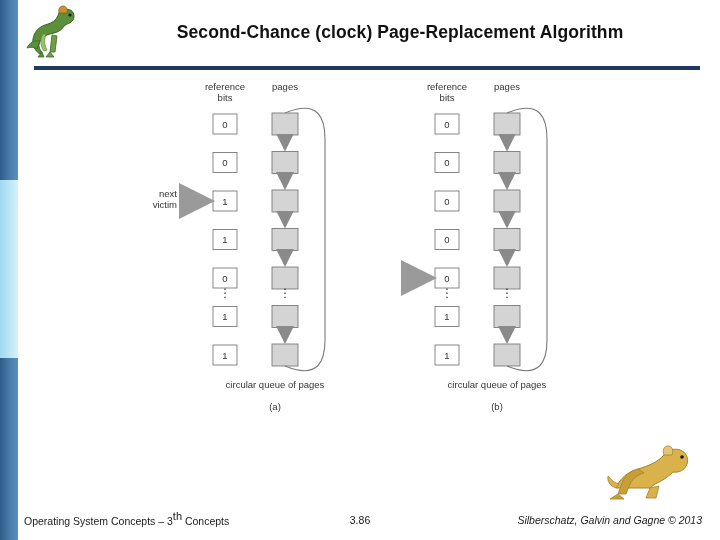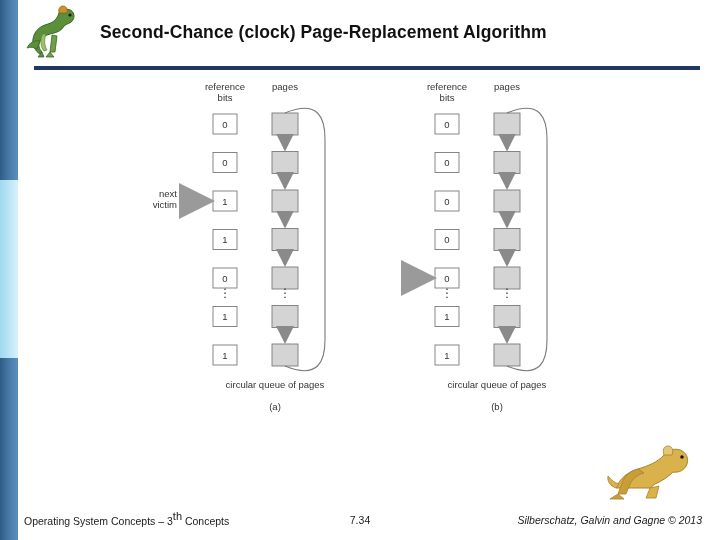--- a/index.html
+++ b/index.html
@@ -40,20 +40,21 @@
     position: absolute;
     left: 24px; top: 4px;
     width: 62px; height: 56px;
   }
 
   
   .title {
     position: absolute;
     left: 100px; top: 22px;
     width: 600px;
+    text-align: center;
     font-size: 17.5px;
     font-weight: bold;
     color: #111111;
     letter-spacing: 0.1px;
   }
   .title-rule {
     position: absolute;
     left: 34px; top: 66px;
     width: 666px; height: 4px;
     background: #1f3864;
@@ -217,14 +218,14 @@
     <path d="M32 27 C24 29 18 34 16 41 L12 52 L20 52 L24 42 C27 36 33 32 38 31 Z" fill="#c79e38" stroke="#a9822a" stroke-width="0.8"></path>
     <path d="M44 46 L40 56 L50 56 L53 44 Z" fill="#d9b24c" stroke="#a9822a" stroke-width="0.8"></path>
     <path d="M12 52 L4 57 L18 57 Z" fill="#c79e38" stroke="#a9822a" stroke-width="0.8"></path>
     <path d="M10 46 C4 44 1 39 2 34 C5 38 9 41 13 42 Z" fill="#d9b24c" stroke="#a9822a" stroke-width="0.8"></path>
   </svg>
 </div>
 
 <div class="footer-left">
   <span>Operating System Concepts – 3</span><span class="sup">th</span><span> Concepts</span>
 </div>
-<div class="footer-center">7.34</div>
+<div class="footer-center">3.86</div>
 <div class="footer-right">Silberschatz, Galvin and Gagne © 2013</div>
 
 </body></html>

